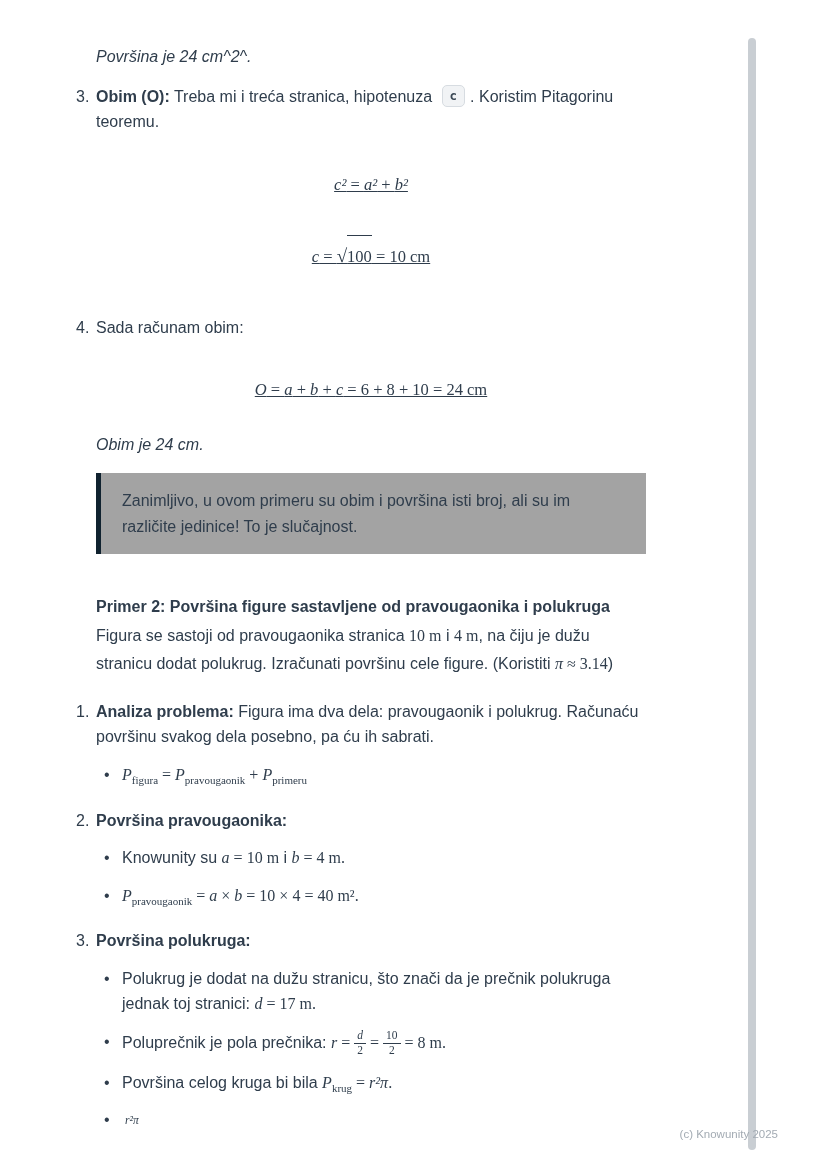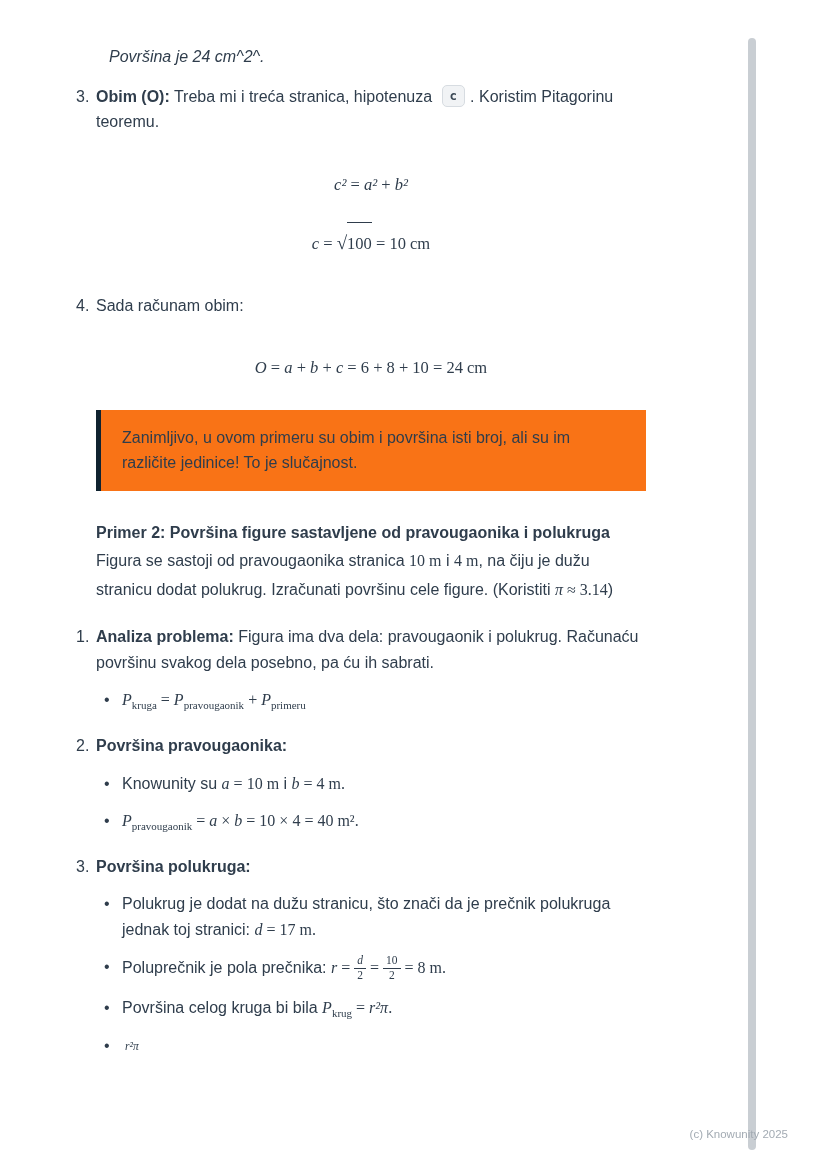--- a/index.html
+++ b/index.html
@@ -6,61 +6,61 @@
   body {
     width:828px; height:1171px;
     background:#ffffff;
     font-family:"Liberation Sans", sans-serif;
     font-size:16px;
     color:#2f3d4c;
     position:relative;
     overflow:hidden;
   }
   .content { position:absolute; left:96px; top:44px; width:550px; line-height:1.6; }
-  .note { font-style:italic; margin:0 0 14px 13px; }
+  .note { font-style:italic; margin:0 0 14px 0; }
   .b { font-weight:700; }
   .step { position:relative; margin-top:14px; }
   .step-num { position:absolute; left:-20px; top:0; }
   .mi { font-family:"Liberation Serif", serif; font-style:italic; }
   .mr { font-family:"Liberation Serif", serif; }
   sub { font-family:"Liberation Serif", serif; font-size:11px; line-height:1; font-style:normal; }
-  .eq { text-align:center; margin:30px 0; font-size:16.5px; }
+  .eq { text-align:center; margin:43px 0; font-size:16.5px;text-decoration:underline; }
   .eq-first { margin-top:36px; }
   .chip {
     display:inline-block; padding:0 7px; margin:0 5px;
     background:#f1f3f5; border:1px solid #d7dce1; border-radius:5px;
     font-family:"DejaVu Sans Mono", monospace; font-size:12.5px; font-weight:700;
     line-height:20px; color:#3a4754; vertical-align:2px;
   }
   .radical { font-family:"Liberation Serif", serif; font-size:19px; }
   .sqrt-rad { border-top:1.3px solid currentColor; padding-top:11px; }
   .callout {
-    margin-top:16px; background:#f97316;
+    margin-top:16px; background:#a3a3a3;
     border-left:5px solid #10222f;
     padding:15px 21px;
   }
   .callout p { margin:0; }
-  .para2 { margin:28px 0 0 0; line-height:1.78; }
+  .para2 { margin:39px 0 0 0; line-height:1.78; }
   .steps2 { margin-top:8px; }
   .steps2 .step { margin-top:20px; }
   .bullet { position:relative; padding-left:26px; margin-top:12px; }
   .dot { position:absolute; left:8px; top:0; }
   .frac {
     display:inline-block; text-align:center; vertical-align:middle;
     font-size:11.5px; line-height:1.2; font-family:"Liberation Serif", serif;
   }
   .frac .fn { display:block; padding:0 3px; }
   .frac .fd { display:block; border-top:1px solid currentColor; padding:0 3px; }
   .scrollbar-thumb {
     position:absolute; right:72px; top:38px;
     width:8px; height:1112px;
     background:#c9ced3; border-radius:5px;
   }
   .footer-credit {
-    position:absolute; right:40px; top:1128px;
+    position:absolute; right:50px; top:1128px;
     font-size:11.5px; color:#a3abb3;
   }
 </style>
 </head>
 <body>
 
 <div class="content">
 
   <p class="note">Površina je 24 cm^2^.</p>
 
@@ -78,35 +78,36 @@
   </div>
 
   <div class="step" style="margin-top:34px;">
     <span class="step-num">4.</span><span>Sada računam obim:</span>
   </div>
 
   <div class="eq" style="margin-top:36px; margin-bottom:28px;">
     <span class="mi">O</span><span class="mr"> = </span><span class="mi">a</span><span class="mr"> + </span><span class="mi">b</span><span class="mr"> + </span><span class="mi">c</span><span class="mr"> = 6 + 8 + 10 = 24 cm</span>
   </div>
 
+  <p class="note" style="margin:0;">Obim je 24 cm.</p>
 
   <div class="callout">
     <p>Zanimljivo, u ovom primeru su obim i površina isti broj, ali su im različite jedinice! To je slučajnost.</p>
   </div>
 
   <p class="para2">
     <span class="b">Primer 2: Površina figure sastavljene od pravougaonika i polukruga</span><span> Figura se sastoji od pravougaonika stranica </span><span class="mr">10 m</span><span> i </span><span class="mr">4 m</span><span>, na čiju je dužu stranicu dodat polukrug. Izračunati površinu cele figure. (Koristiti </span><span class="mi">π</span><span class="mr"> ≈ 3.14</span><span>)</span>
   </p>
 
   <div class="steps2">
 
     <div class="step">
       <span class="step-num">1.</span><span class="b">Analiza problema:</span><span> Figura ima dva dela: pravougaonik i polukrug. Računaću površinu svakog dela posebno, pa ću ih sabrati.</span>
       <div class="bullet">
-        <span class="dot">•</span><span class="mi">P</span><sub>kruga</sub><span class="mr"> = </span><span class="mi">P</span><sub>pravougaonik</sub><span class="mr"> + </span><span class="mi">P</span><sub>primeru</sub>
+        <span class="dot">•</span><span class="mi">P</span><sub>figura</sub><span class="mr"> = </span><span class="mi">P</span><sub>pravougaonik</sub><span class="mr"> + </span><span class="mi">P</span><sub>primeru</sub>
       </div>
     </div>
 
     <div class="step">
       <span class="step-num">2.</span><span class="b">Površina pravougaonika:</span>
       <div class="bullet">
         <span class="dot">•</span><span>Knowunity su </span><span class="mi">a</span><span class="mr"> = 10 m</span><span> i </span><span class="mi">b</span><span class="mr"> = 4 m.</span>
       </div>
       <div class="bullet">
         <span class="dot">•</span><span class="mi">P</span><sub>pravougaonik</sub><span class="mr"> = </span><span class="mi">a</span><span class="mr"> × </span><span class="mi">b</span><span class="mr"> = 10 × 4 = 40 m².</span>

